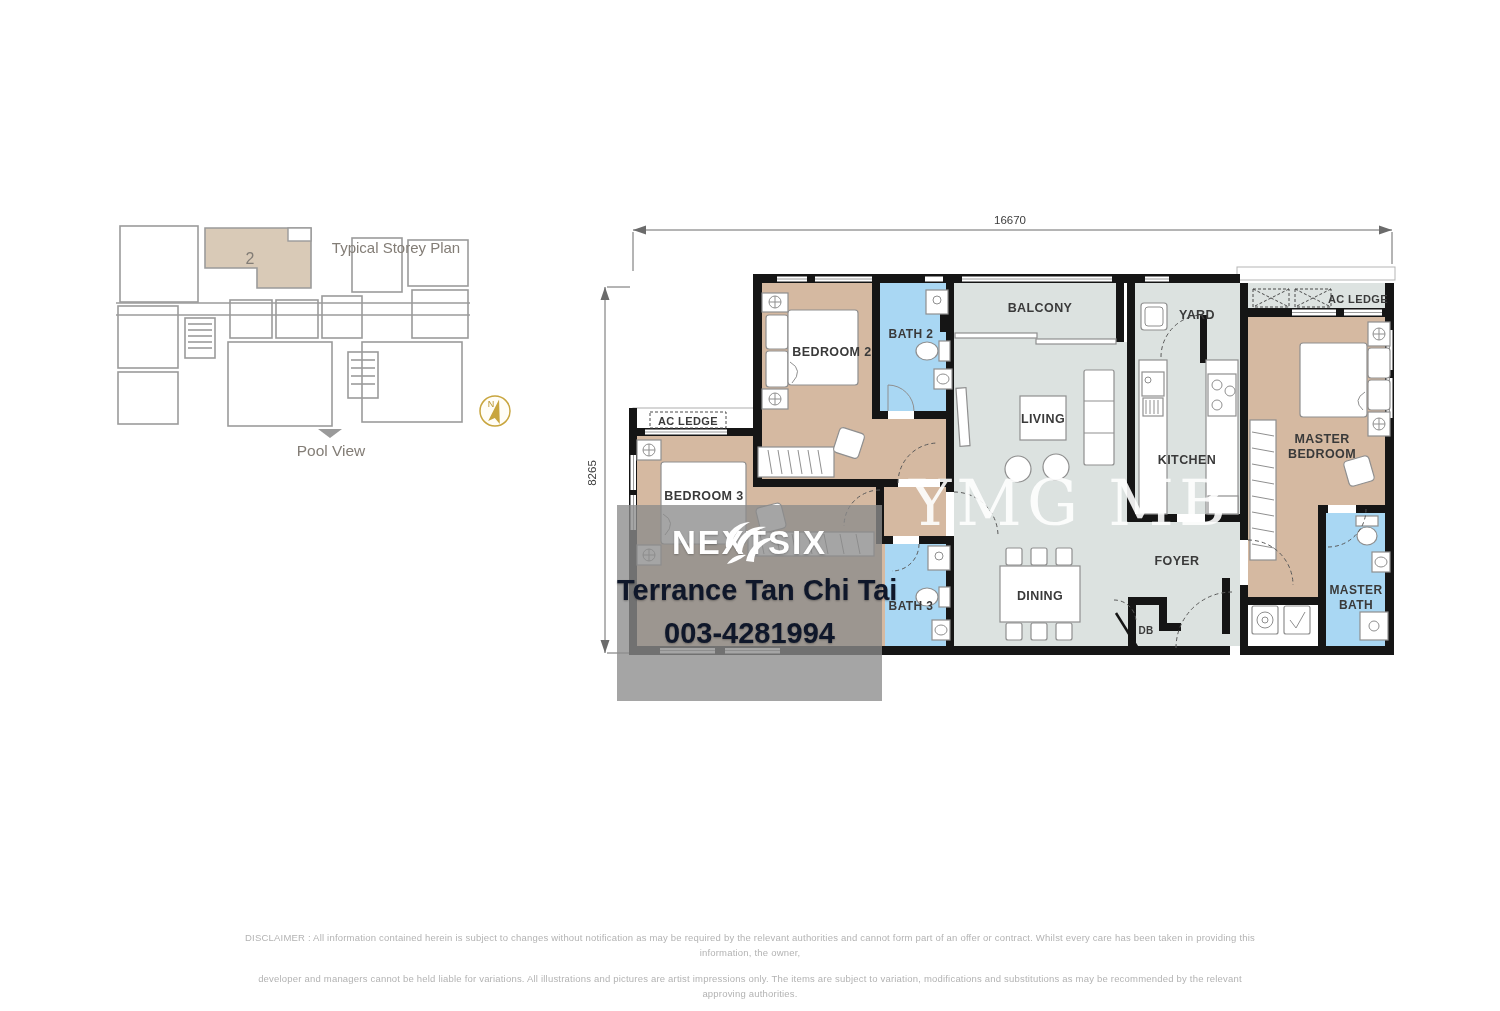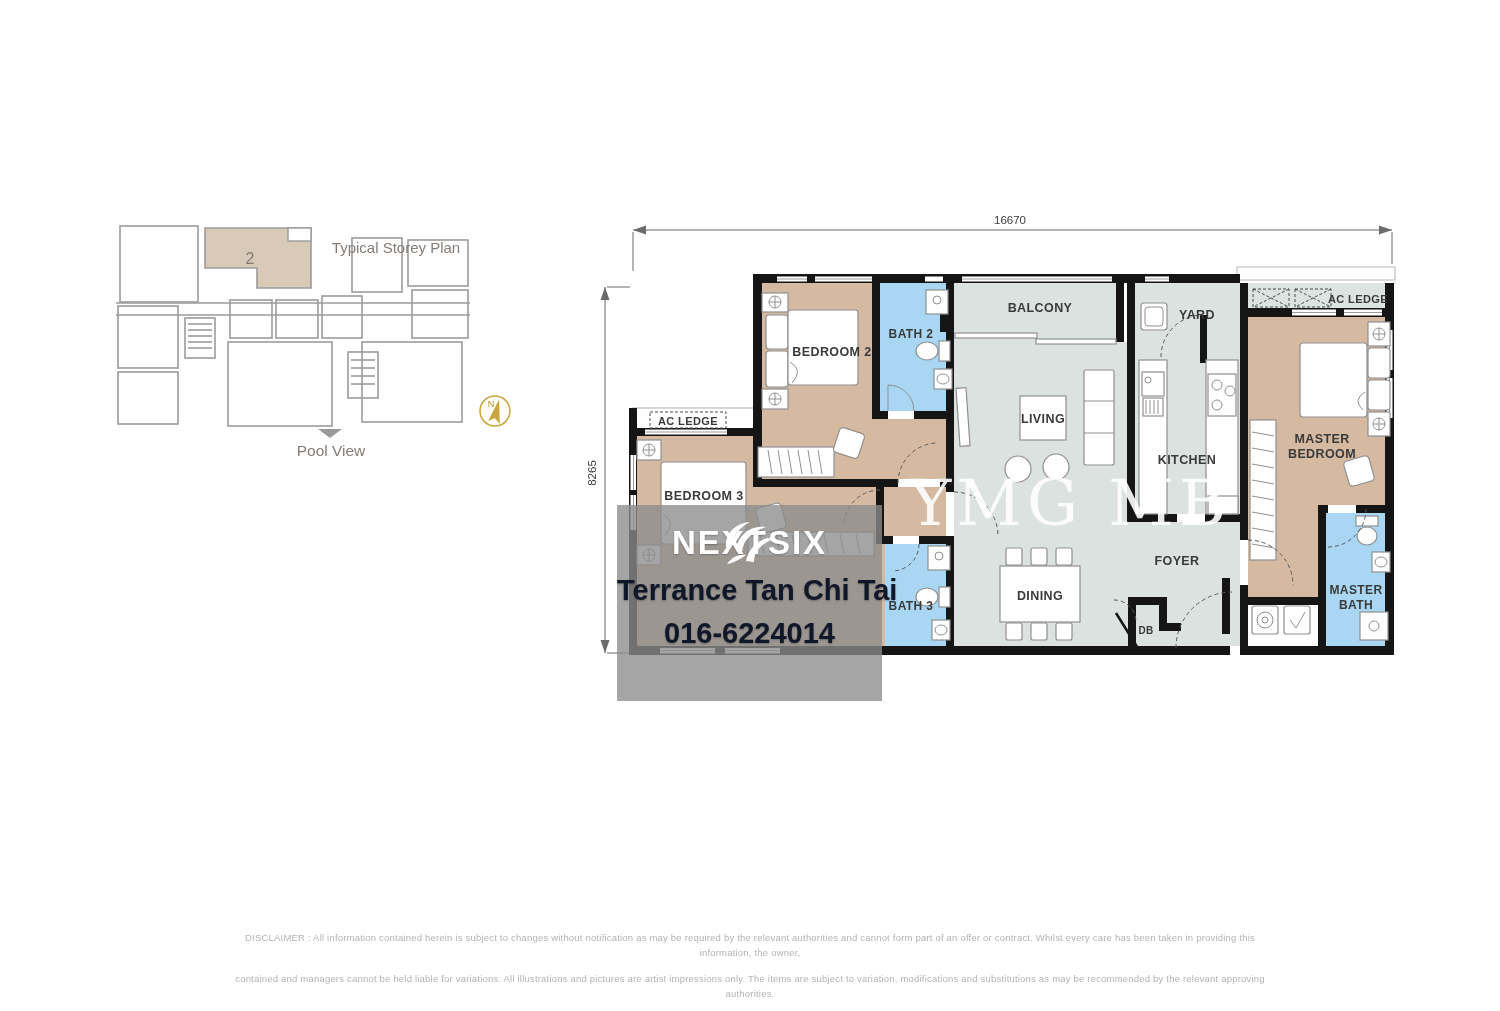--- a/index.html
+++ b/index.html
@@ -389,21 +389,21 @@
         <g fill="#ffffff">
           <path d="M3,27 C2,13 13,3 27,2 C16,8 9,16 8,28 Z"></path>
           <path d="M13,31 C14,16 27,5 43,7 C30,11 20,20 19,32 Z"></path>
           <path d="M23,41 C26,26 39,16 53,18 C41,22 31,30 31,42 Z"></path>
           <path d="M4,44 C9,37 16,34 23,35 C16,40 10,43 4,44 Z"></path>
         </g>
       </svg>
       <span class="brand-name">NEXTSIX</span>
     </div>
     <div class="agent-line">Terrance Tan Chi Tai</div>
-    <div class="agent-line">016-6224014</div>
+    <div class="agent-line">003-4281994</div>
   </div>
 
   <div class="disclaimer">
     <p>DISCLAIMER : All information contained herein is subject to changes without notification as may be required by the relevant authorities and cannot form part of an offer or contract. Whilst every care has been taken in providing this information, the owner,</p>
-    <p>contained and managers cannot be held liable for variations. All illustrations and pictures are artist impressions only. The items are subject to variation, modifications and substitutions as may be recommended by the relevant approving authorities.</p>
+    <p>developer and managers cannot be held liable for variations. All illustrations and pictures are artist impressions only. The items are subject to variation, modifications and substitutions as may be recommended by the relevant approving authorities.</p>
   </div>
 
 </div>
 
 </body></html>

